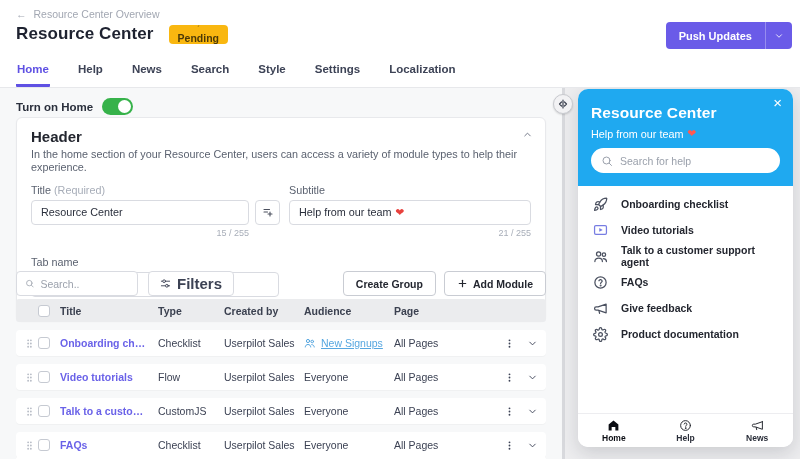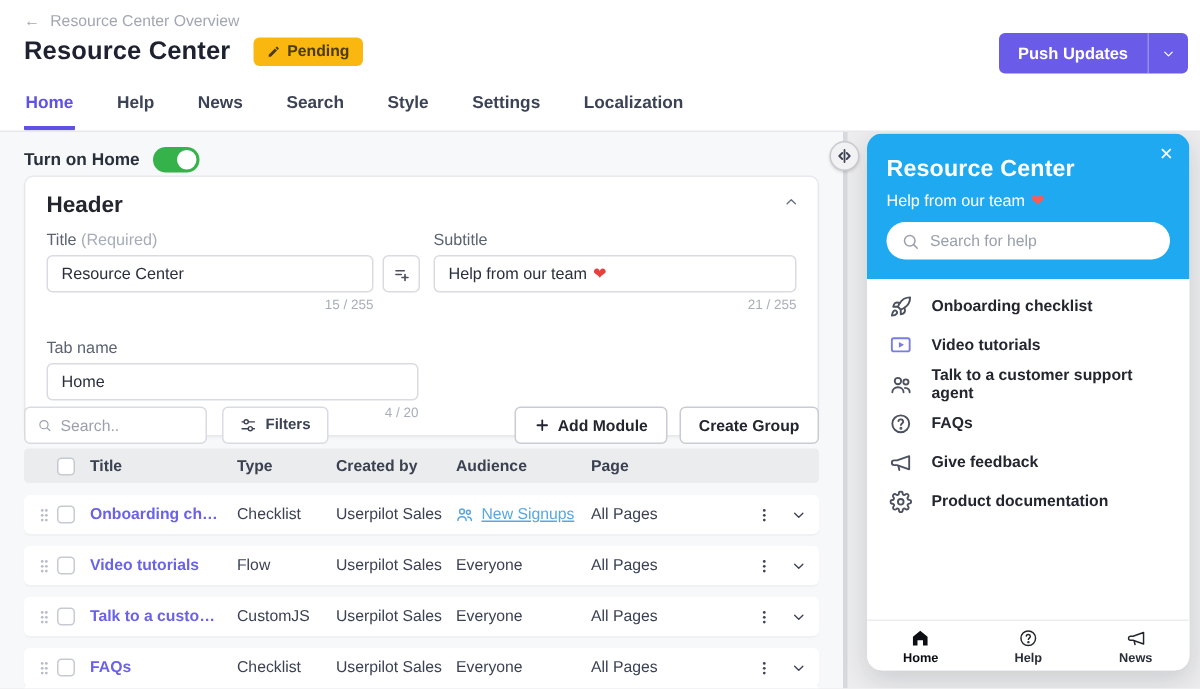--- a/index.html
+++ b/index.html
@@ -7,21 +7,21 @@
   body { font-family:"Liberation Sans","DejaVu Sans",sans-serif; }
   .app { position:relative; width:800px; height:459px; background:#f7f8f9; overflow:hidden; }
 
   svg.ic { display:block; fill:none; stroke:currentColor; stroke-width:2; stroke-linecap:round; stroke-linejoin:round; }
 
   
   .topbar { position:absolute; left:0; top:0; width:800px; height:88px; background:#fff; border-bottom:1px solid #e7e8eb; z-index:2; }
   .breadcrumb { position:absolute; left:16px; top:8px; display:flex; align-items:center; gap:7px; font-size:10.5px; color:#a2a7b2; cursor:pointer; }
   .titlerow { position:absolute; left:16px; top:24px; display:flex; align-items:center; gap:15px; }
   .page-title { font-size:17px; font-weight:700; color:#1e2230; letter-spacing:.1px; }
-  .badge { display:flex; align-items:center; gap:5px; background:#f9b710; color:#4c3a07; font-size:10.5px; font-weight:700; height:19px; padding:0 9px; border-radius:4px; }
+  .badge { display:flex; align-items:center; gap:5px; background:#f9b710; color:#4c3a07; font-size:10.5px; font-weight:700; height:19px; padding:0 9px; border-radius:4px;flex-direction:column; }
   .push-btn { position:absolute; right:8px; top:22px; height:27px; display:flex; align-items:stretch; background:#6a5be8; border-radius:4px; color:#fff; cursor:pointer; overflow:hidden; }
   .push-btn .lbl { display:flex; align-items:center; padding:0 13px; font-size:11px; font-weight:600; }
   .push-btn .caret { display:flex; align-items:center; justify-content:center; width:27px; border-left:1px solid rgba(255,255,255,.3); }
   .tabs { position:absolute; left:16px; bottom:0; display:flex; gap:27px; }
   .tab { font-size:11.5px; font-weight:600; color:#3d4356; padding:6px 1px 9px; border-bottom:3px solid transparent; cursor:pointer; }
   .tab.active { color:#5f51e3; border-bottom-color:#5f51e3; border-radius:1px; }
 
   
   .left { position:absolute; left:0; top:88px; width:562px; height:371px; background:#f7f8f9; }
   .toggle-row { position:absolute; left:16px; top:10px; display:flex; align-items:center; gap:9px; }
@@ -46,21 +46,21 @@
   .heart { color:#e8413d; }
   .counter { font-size:9px; color:#a8aeb9; text-align:right; margin-top:3px; }
   .fcol1 .counter { width:218px; }
   .tabname-group { width:248px; margin-top:18px; }
 
   
   .toolbar { position:absolute; left:16px; right:16px; top:183px; height:25px; display:flex; align-items:center; }
   .search-box { width:122px; height:25px; background:#fff; border:1px solid #d9dbe1; border-radius:4px; display:flex; align-items:center; gap:6px; padding:0 8px; color:#9ba1ac; }
   .search-box input { border:none; outline:none; width:100%; font-size:10.5px; font-family:inherit; color:#2a2f3c; background:transparent; }
   .search-box input::placeholder { color:#9ba1ac; }
-  .filters-btn { margin-left:10px; height:25px; padding:0 11px; background:#fff; border:1px solid #d9dbe1; border-radius:4px; display:flex; align-items:center; gap:6px; font-size:10px; font-weight:600; color:#3c4254; cursor:pointer; }
+  .filters-btn { margin-left:10px; height:25px; padding:0 11px; background:#fff; border:1px solid #d9dbe1; border-radius:4px; display:flex; align-items:center; gap:6px; font-size:15px; font-weight:600; color:#3c4254; cursor:pointer; }
   .tb-spacer { flex:1; }
   .ol-btn { height:25px; padding:0 12px; background:#fff; border:1px solid #c9ccd3; border-radius:4px; display:flex; align-items:center; gap:5px; font-size:10.5px; font-weight:700; color:#23262f; cursor:pointer; }
   .ol-btn + .ol-btn { margin-left:8px; }
 
   
   .mtable { position:absolute; left:16px; top:211px; width:530px; }
   .trow { display:grid; grid-template-columns:14px 22px 98px 66px 80px 90px 110px 1fr; align-items:center; padding:0 8px; }
   .thead { height:23px; background:#ebecee; border-radius:3px; font-size:10.5px; font-weight:600; color:#3b4150; }
   .tbody-row { height:26px; background:#fff; border-radius:4px; margin-top:8px; font-size:10.5px; color:#3c4254; box-shadow:0 1px 1px rgba(20,24,40,.03); }
   .chk { width:12px; height:12px; border:1px solid #c6cad2; border-radius:3px; background:#fff; cursor:pointer; }
@@ -141,20 +141,21 @@
         </span>
     </div>
 
     <div class="header-card">
       <span class="card-collapse">
         <svg class="ic" width="11" height="11" viewBox="0 0 24 24">
             <polyline points="6 15 12 9 18 15"></polyline>
           </svg>
       </span>
       <div class="hc-title">Header</div>
+      <div class="hc-desc">In the home section of your Resource Center, users can access a variety of module types to help their experience.</div>
 
       <div class="fields-row">
         <div class="fcol1">
           <div class="f-label">
             <span>Title</span>
             <span class="req">(Required)</span>
           </div>
           <div class="in-row">
             <input class="tx-input" type="text" value="Resource Center" style="">
             <span class="mini-btn">
@@ -195,28 +196,28 @@
         <svg class="ic" width="11" height="11" viewBox="0 0 24 24">
             <line x1="3" y1="7" x2="21" y2="7"></line>
             <circle cx="9" cy="7" r="3" style="fill:#fff"></circle>
             <line x1="3" y1="17" x2="21" y2="17"></line>
             <circle cx="15" cy="17" r="3" style="fill:#fff"></circle>
           </svg>
         <span>Filters</span>
       </div>
       <div class="tb-spacer"></div>
       <div class="ol-btn">
+        <span>Create Group</span>
+      </div>
+      <div class="ol-btn">
         <svg class="ic" width="11" height="11" viewBox="0 0 24 24" style="stroke-width:2.6">
             <line x1="12" y1="5" x2="12" y2="19"></line>
             <line x1="5" y1="12" x2="19" y2="12"></line>
           </svg>
         <span>Add Module</span>
-      </div>
-      <div class="ol-btn">
-        <span>Create Group</span>
       </div>
     </div>
 
     <div class="mtable">
       <div class="trow thead">
         <span></span>
         <span class="chk"></span>
         <span>Title</span>
         <span>Type</span>
         <span>Created by</span>

